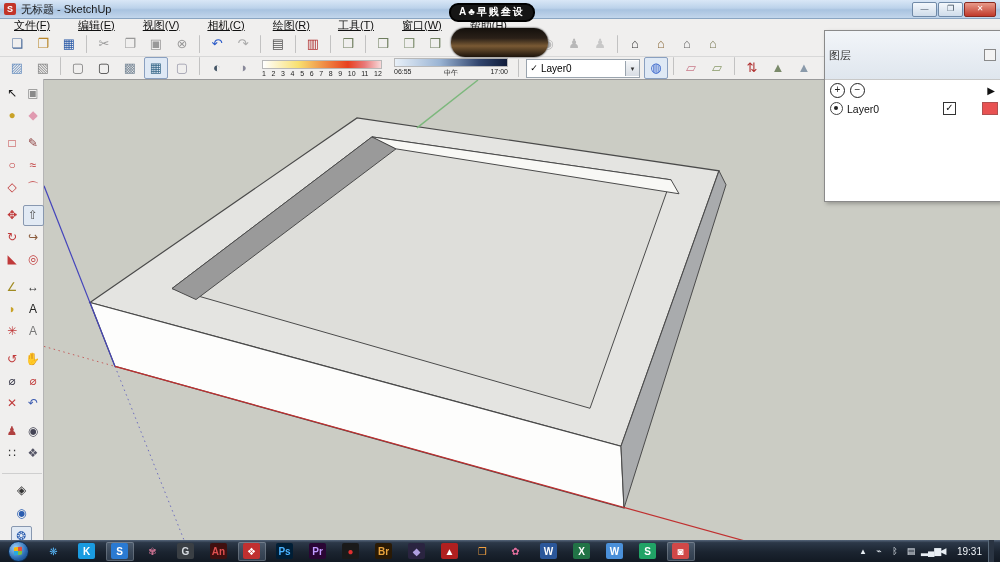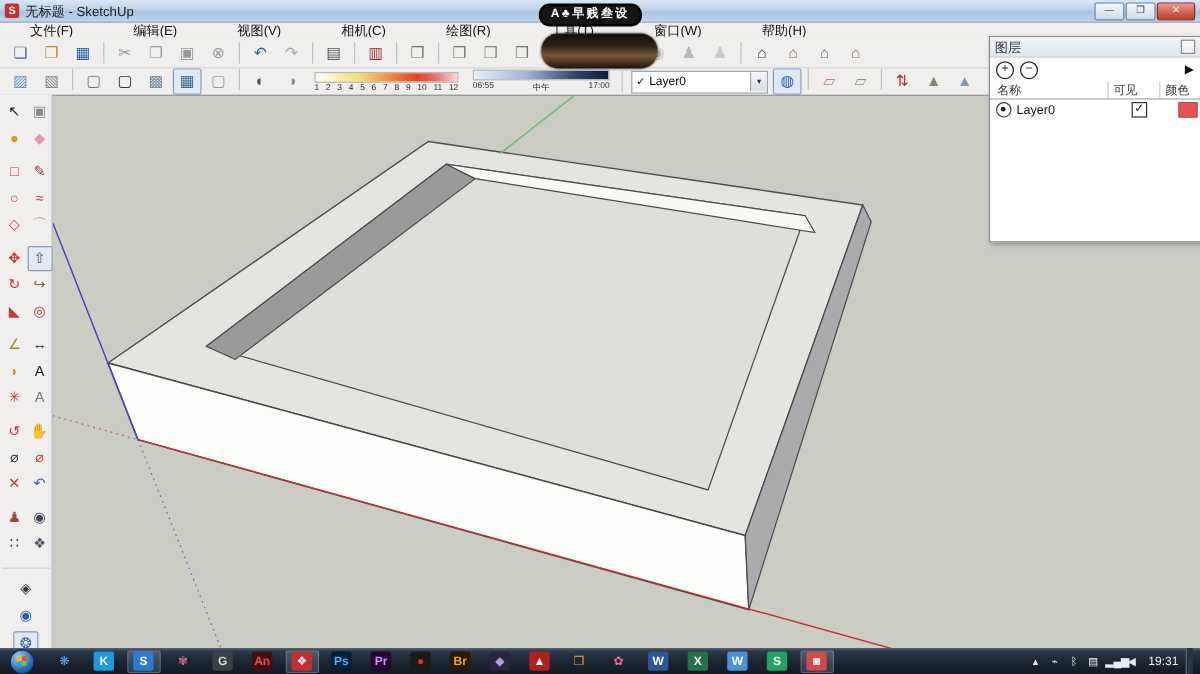--- a/index.html
+++ b/index.html
@@ -12,21 +12,21 @@
     border-bottom:1px solid #8aa5c2;display:flex;align-items:center;font-size:11px;color:#1a1a1a;}
   #app-ico{width:12px;height:12px;margin:0 5px 0 4px;background:#c23428;border-radius:2px;
     color:#fff;font-size:9px;line-height:12px;text-align:center;font-weight:bold;}
   .wbtns{position:absolute;right:4px;top:2px;display:flex;gap:1px;}
   .wbtn{width:23px;height:13px;border:1px solid #708aa8;border-radius:2px;
     background:linear-gradient(#f4f8fc,#cfdcea);font-size:8px;line-height:11px;text-align:center;color:#345;}
   .wbtn.close{background:linear-gradient(#e89a8a,#c0392b);color:#fff;border-color:#8a2a20;width:30px;}
   
   #menubar{position:absolute;left:0;top:19px;width:1000px;height:12px;background:#f0efee;
     display:flex;align-items:center;font-size:11px;color:#111;}
-  .menu-item{padding:0 25px;cursor:default;}
+  .menu-item{padding:0 14px;cursor:default;text-decoration:underline;}
   
   .toolbar{position:absolute;left:0;width:1000px;background:#f0efee;display:flex;align-items:center;}
   #toolbar1{top:31px;height:25px;border-bottom:1px solid #d8d8d8;padding-left:4px;}
   #toolbar2{top:57px;height:22px;border-bottom:1px solid #a8a8a8;padding-left:4px;}
   .tb-ico{width:22px;height:20px;margin:0 1px;border:1px solid transparent;border-radius:2px;
     font-size:13px;line-height:19px;text-align:center;flex:0 0 auto;}
   .tb-ico.sep{width:1px;height:18px;background:#c2c2c2;margin:0 4px;border:none;}
   .tb-ico.pressed{border:1px solid #8aa0c0;background:#dfe9f5;}
   .widget{display:flex;flex-direction:column;justify-content:center;margin:0 6px;flex:0 0 auto;}
   .grad-date{width:118px;height:7px;border:1px solid #b8b8b8;
@@ -52,21 +52,21 @@
   #palette-bottom{grid-column:1 / span 2;display:flex;flex-direction:column;align-items:center;
     margin-top:8px;gap:2px;border-top:1px solid #cfcfcf;padding-top:6px;}
   
   #viewport{position:absolute;left:44px;top:79px;right:0;bottom:22px;background:#cbccc4;
     border-top:1px solid #9a9a9a;}
   #viewport svg{position:absolute;left:0;top:0;width:100%;height:100%;}
   
   #layers-panel{position:absolute;left:824px;top:30px;width:175px;height:170px;background:#fff;
     border:1px solid #8a8a8a;box-shadow:2px 2px 4px rgba(0,0,0,.25);font-size:11px;}
   #lp-title{height:16px;background:linear-gradient(#f2f5f9,#dfe6ee);border-bottom:1px solid #c8c8c8;
-    display:flex;align-items:center;padding:0 4px;color:#333;}
+    display:flex;align-items:center;padding:16px 4px;color:#333;}
   #lp-title .t{flex:1;}
   #lp-collapse{width:10px;height:10px;border:1px solid #8a8a8a;background:#f4f4f4;
     font-size:6px;line-height:9px;text-align:center;color:#444;}
   #lp-toolbar{height:20px;display:flex;align-items:center;padding:0 5px;gap:5px;}
   .lp-round{width:13px;height:13px;border:1.5px solid #222;border-radius:50%;
     font-size:10px;line-height:11px;text-align:center;color:#222;background:#fff;}
   #lp-detail{margin-left:auto;font-size:10px;color:#111;}
   #lp-header{height:14px;display:flex;border-bottom:1px solid #aaa;color:#333;font-size:10px;
     align-items:center;}
   #lp-header .c1{width:92px;padding-left:6px;}
@@ -263,25 +263,20 @@
 <div id="layers-panel">
   <div id="lp-title">
     <span class="t">图层</span>
     <span id="lp-collapse"></span>
   </div>
   <div id="lp-toolbar">
     <span class="lp-round">+</span>
     <span class="lp-round">−</span>
     <span id="lp-detail">▶</span>
   </div>
-  <div id="lp-header">
-    <span class="c1">名称</span>
-    <span class="c2">可见</span>
-    <span class="c3">颜色</span>
-  </div>
   <div>
     <div class="lp-row">
         <span class="radio"></span>
         <span class="nm">Layer0</span>
         <span class="chk">✓</span>
         <span class="swatch" style="background: rgb(232, 82, 82);"></span>
       </div>
   </div>
 </div>
 

